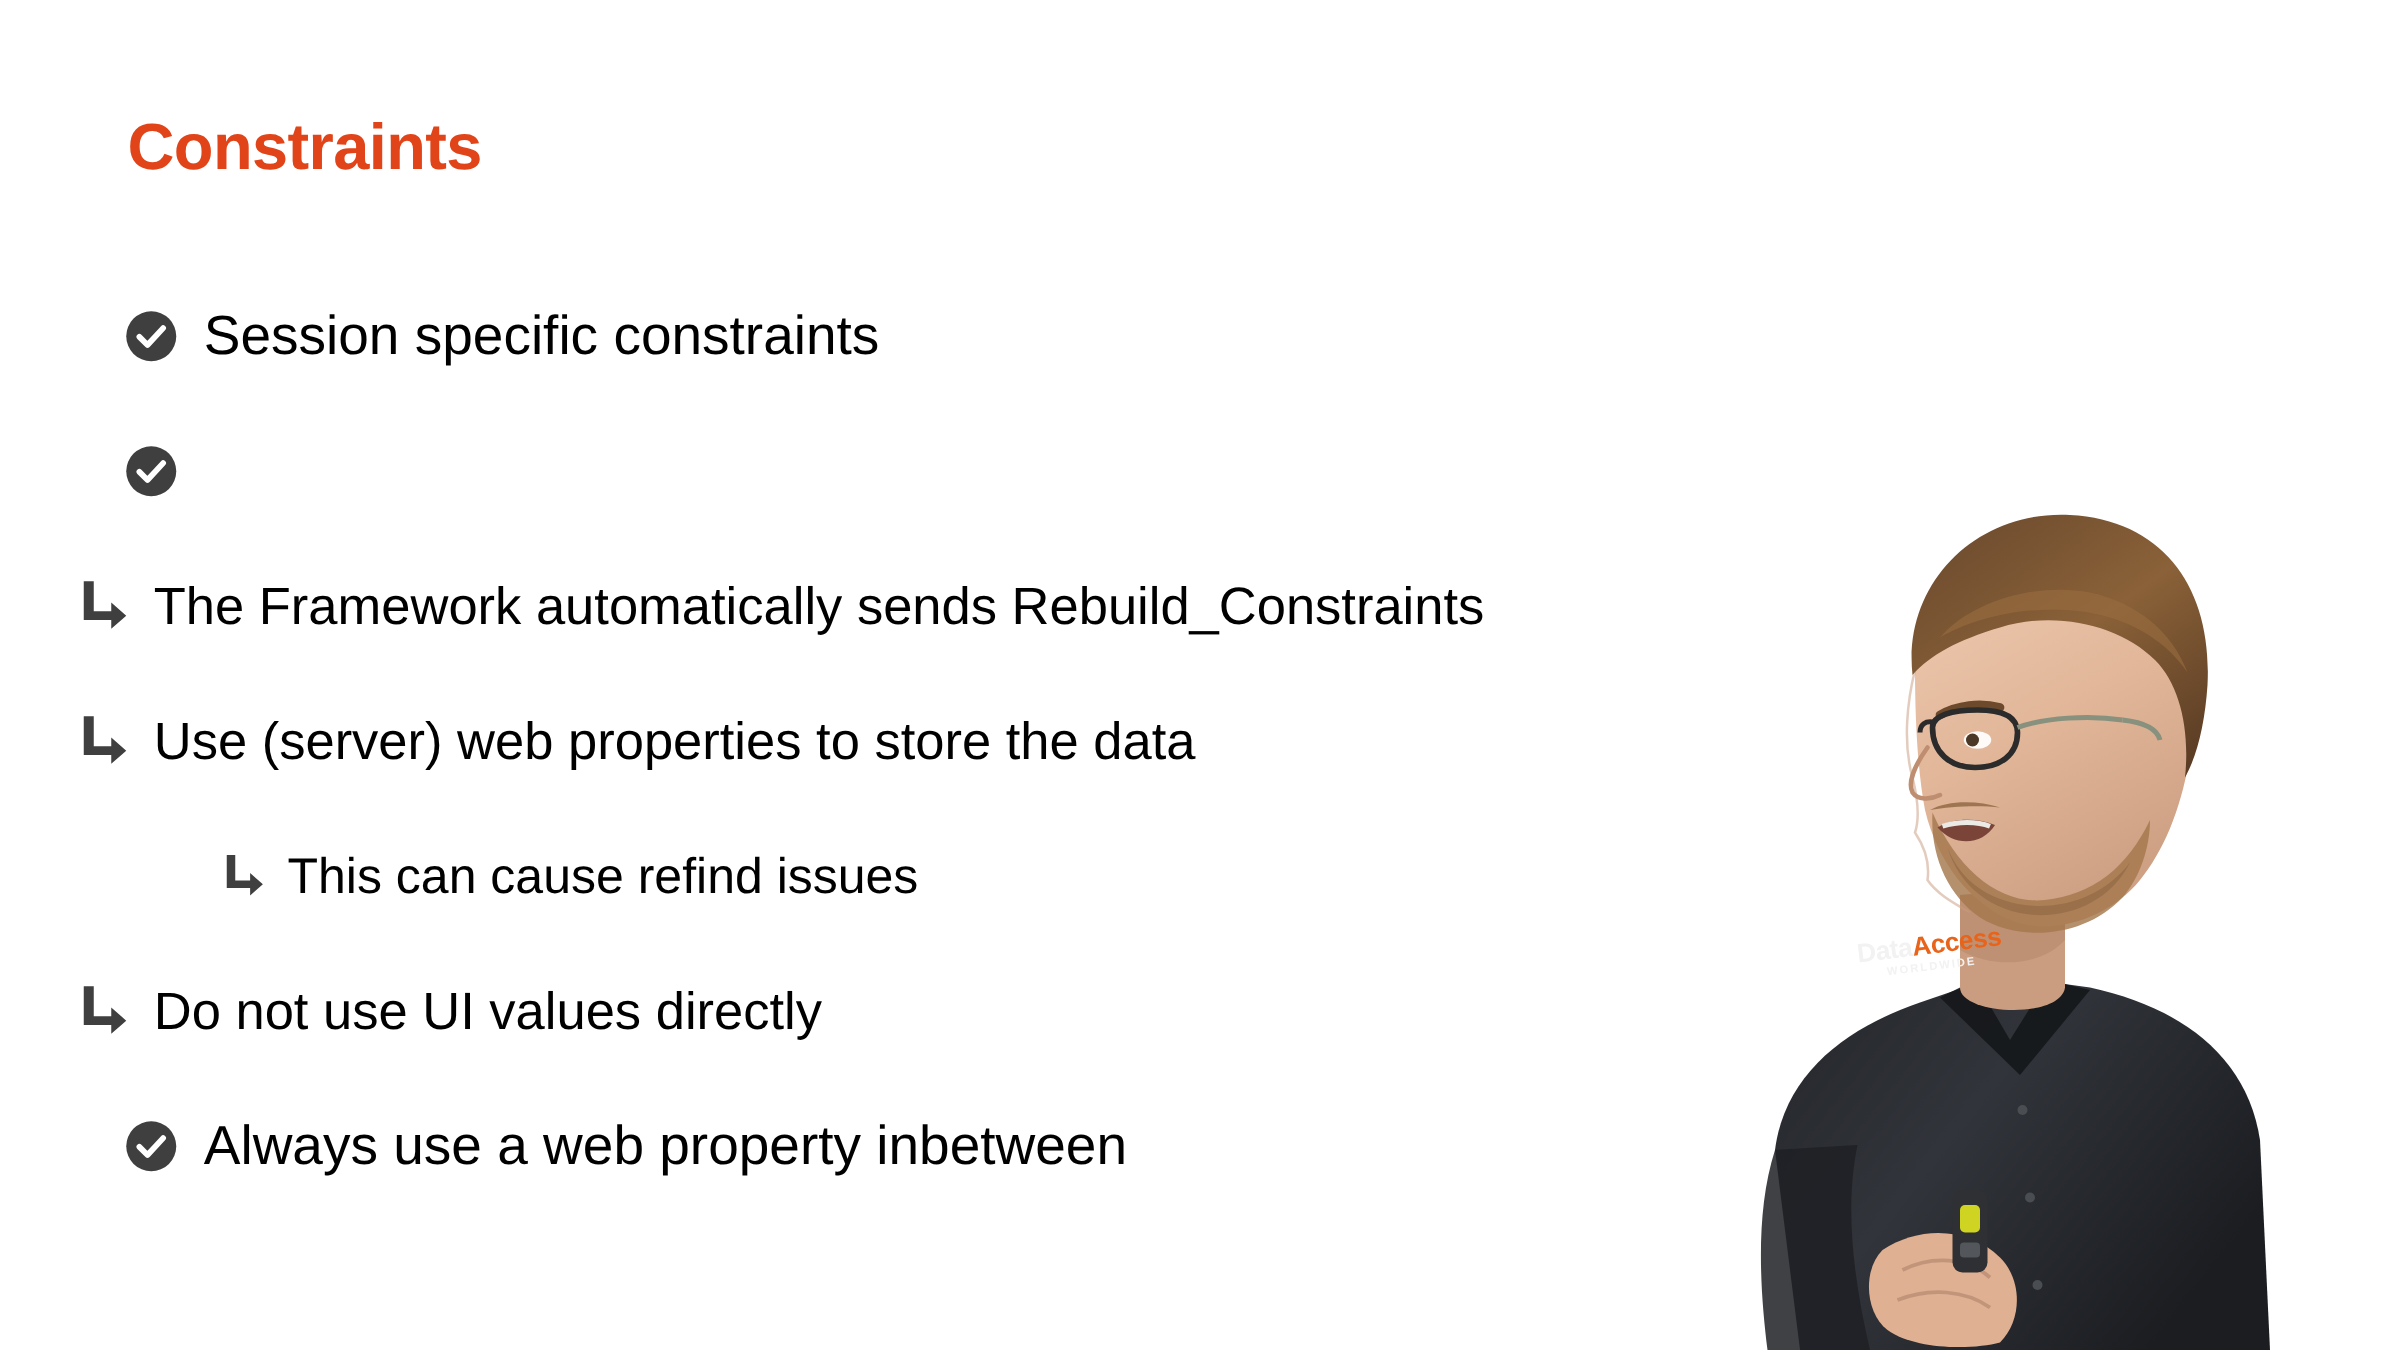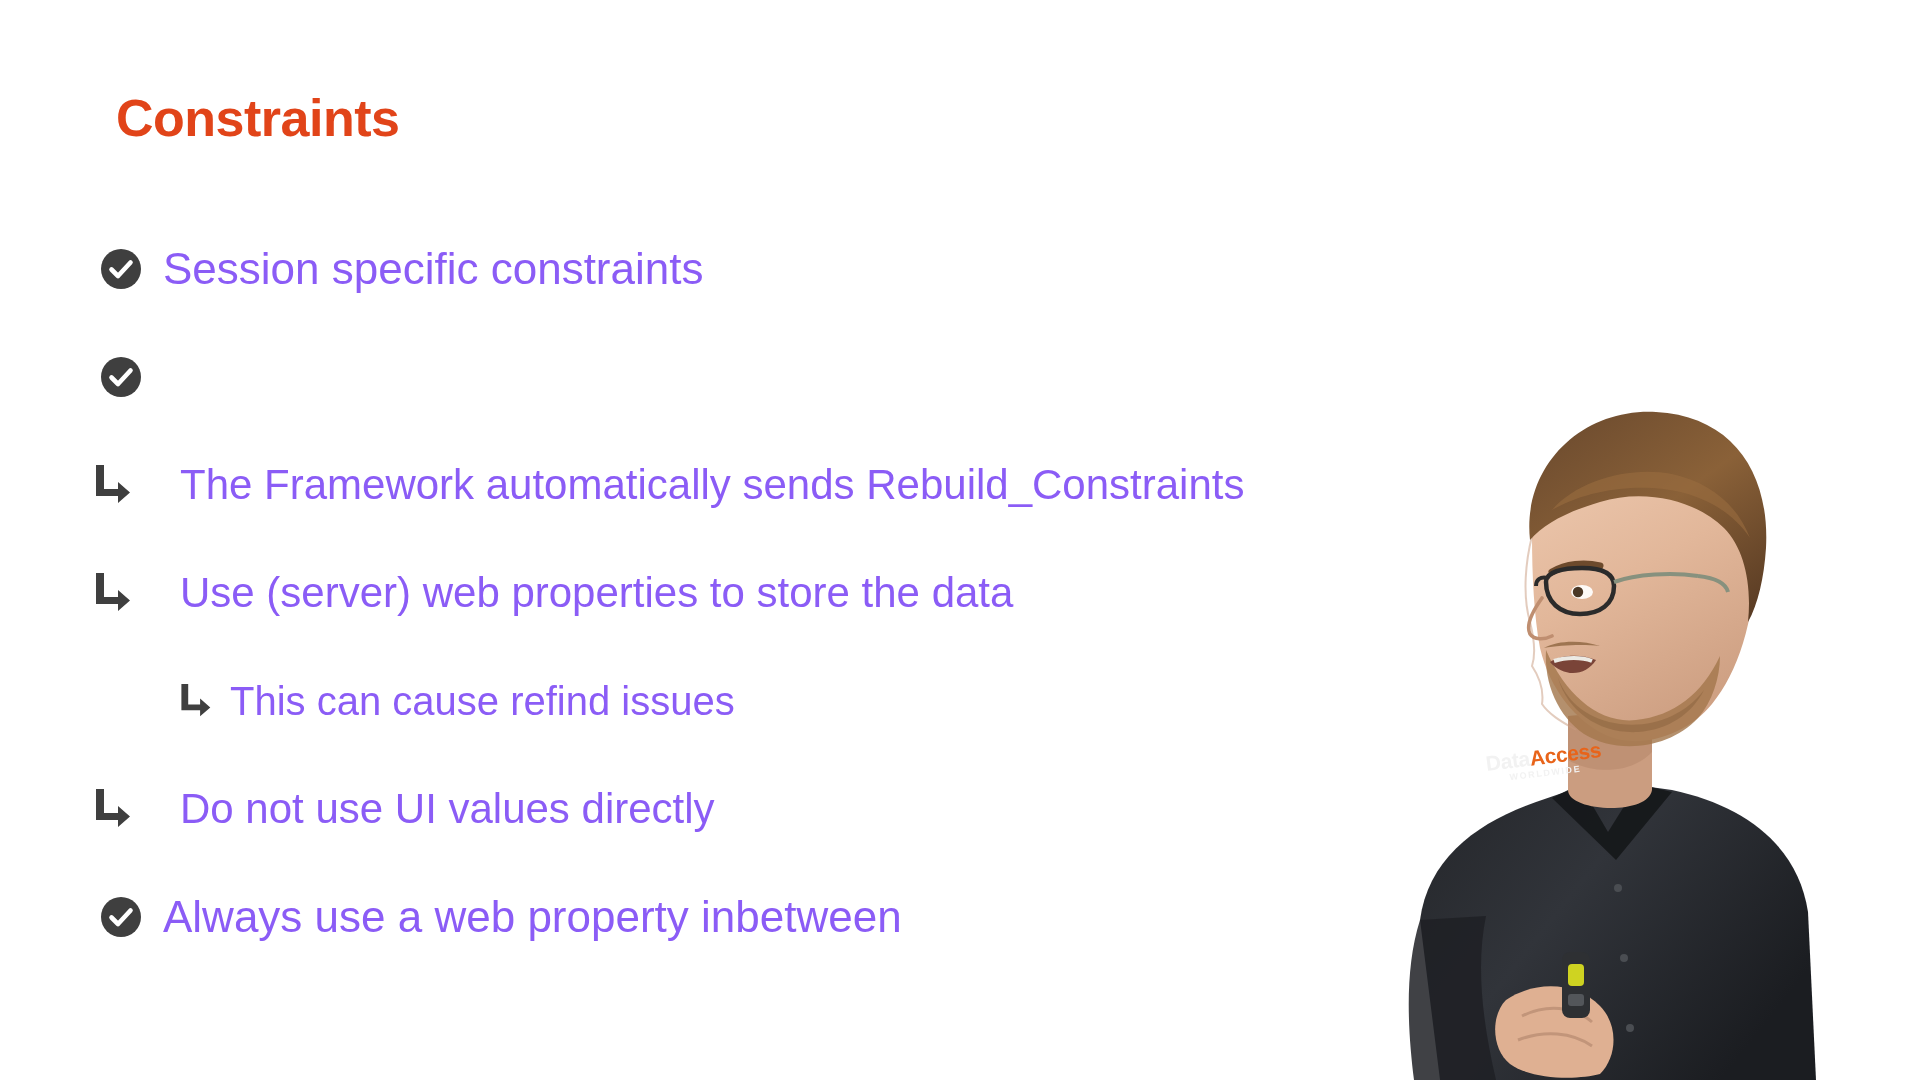--- a/index.html
+++ b/index.html
@@ -21,21 +21,21 @@
     position: absolute;
     inset: 0;
     width: 1920px;
     height: 1080px;
     background: #ffffff;
   }
 
   
   .slide-title {
     position: absolute;
-    left: 116px;
+    left: 102px;
     top: 88px;
     font-size: 52px;
     font-weight: bold;
     letter-spacing: -0.5px;
     color: #E14419;
     white-space: nowrap;
   }
 
   
   .bullet-list {
@@ -50,23 +50,22 @@
     align-items: center;
     white-space: nowrap;
   }
 
   
   .bullet-row.level-0 {
     padding-left: 100px;
     height: 108px;
   }
   .bullet-row.level-1 {
-    padding-left: 92px;
+    padding-left: 63px;
     height: 108px;
-    gap: 28px;
   }
   .bullet-row.level-2 {
     padding-left: 178px;
     height: 108px;
   }
 
   
   .icon-check {
     flex: 0 0 auto;
     width: 42px;
@@ -83,21 +82,21 @@
     height: 44px;
     margin-right: 20px;
     display: block;
   }
   .icon-arrow svg { display: block; width: 40px; height: 44px; }
 
   .icon-arrow.small { width: 34px; height: 38px; margin-right: 18px; }
   .icon-arrow.small svg { width: 34px; height: 38px; }
 
   .bullet-text {
-    color: #8b5cf6;
+    color: #000000;
     font-weight: 400;
     line-height: 1;
   }
   .level-0 .bullet-text { font-size: 44px; }
   .level-1 .bullet-text { font-size: 42px; }
   .level-2 .bullet-text { font-size: 40px; }
 
   
   .presenter {
     position: absolute;

